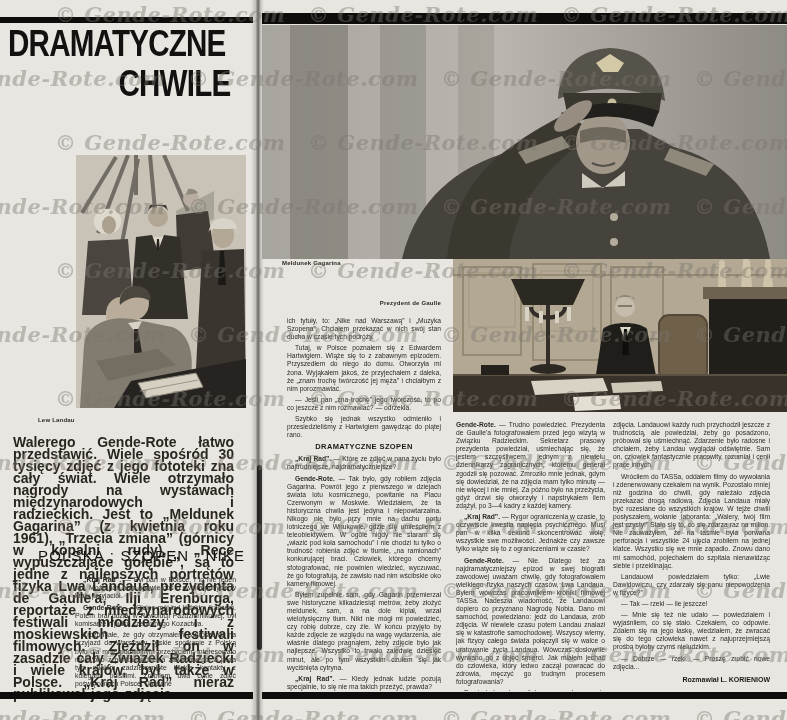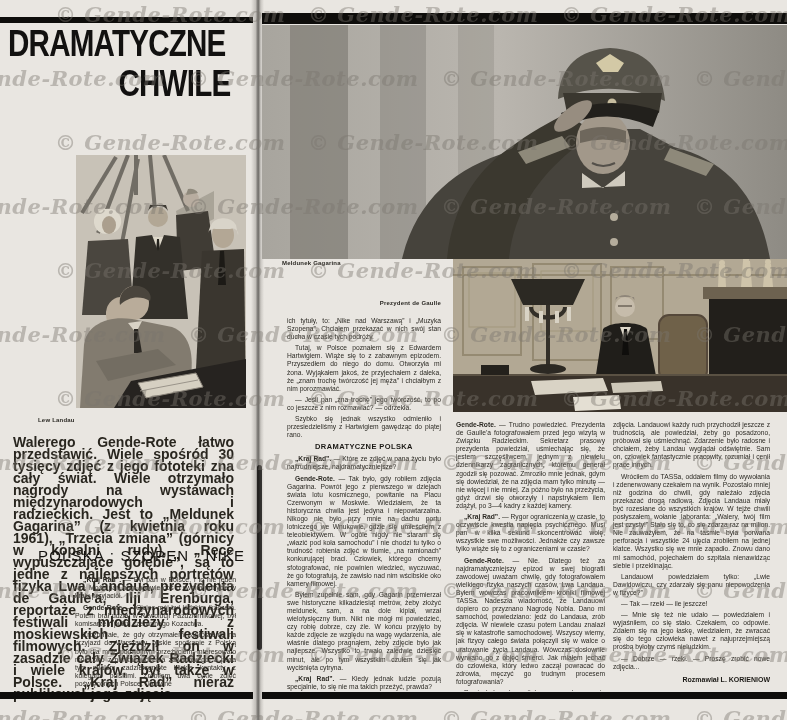--- a/index.html
+++ b/index.html
@@ -212,21 +212,21 @@
     <path d="M120 138 L166 136 L168 150 L122 152 Z" fill="#e4dfd3"></path>
   </svg>
 </div>
 <div class="cap" style="left:287px;top:300px;width:154px;text-align:right;">Prezydent de Gaulle</div>
 
 <div class="col" style="left:287px;top:317px;width:154px;height:375px;">
   <p class="para noindent"><span class="spk"></span> <span>ich tytuły, to: „Nike nad Warszawą” i „Muzyka Szopena”. Chciałem przekazać w nich swój stan ducha w czasie tych podróży.</span></p>
   <p class="para"><span class="spk"></span> <span>Tutaj, w Polsce poznałem się z Edwardem Hartwigiem. Wiąże się to z zabawnym epizodem. Przyszedłem do niego do domu. Otworzyła mi żona. Wyjąkałem jakoś, że przyjechałem z daleka, że „znam trochę twórczość jej męża” i chciałbym z nim porozmawiać.</span></p>
   <p class="para"><span class="spk"></span> <span>— Jeśli pan „zna trochę” jego twórczość, to po co jeszcze z nim rozmawiać? — odrzekła.</span></p>
   <p class="para"><span class="spk"></span> <span>Szybko się jednak wszystko odmieniło i przesiedzieliśmy z Hartwigiem gawędząc do piątej rano.</span></p>
-  <div class="h-col">DRAMATYCZNE POLSKA</div>
+  <div class="h-col">DRAMATYCZNE SZOPEN</div>
   <p class="para"><span class="spk">„Kraj Rad”.</span> <span>— Które ze zdjęć w pana życiu było najtrudniejsze, najdramatyczniejsze?</span></p>
   <p class="para"><span class="spk">Gende-Rote.</span> <span>— Tak było, gdy robiłem zdjęcia Gagarina. Powrót jego z pierwszego w dziejach świata lotu kosmicznego, powitanie na Placu Czerwonym w Moskwie. Wiedziałem, że ta historyczna chwila jest jedyna i niepowtarzalna. Nikogo nie było przy mnie na dachu portu lotniczego we Wnukowie, gdzie się umieściłem z teleobiektywem. W ogóle nigdy nie staram się „włazić pod koła samochodu” i nie chodzi tu tylko o trudność robienia zdjęć w tłumie, „na ramionach” konkurującej braci. Człowiek, którego chcemy sfotografować, nie powinien wiedzieć, wyczuwać, że go fotografują, że zawisło nad nim wścibskie oko kamery filmowej.</span></p>
   <p class="para"><span class="spk"></span> <span>Byłem zupełnie sam, gdy Gagarin przemierzał swe historyczne kilkadziesiąt metrów, żeby złożyć meldunek, sam, a na dole kipiał, wrzał wielotysięczny tłum. Nikt nie mógł mi powiedzieć, czy robię dobrze, czy źle. W końcu przyjęto by każde zdjęcie ze względu na wagę wydarzenia, ale właśnie dlatego pragnąłem, żeby zdjęcie było jak najlepsze. Wszystko to trwało zaledwie dziesięć minut, ale po tym wszystkim czułem się jak wyciśnięta cytryna.</span></p>
   <p class="para"><span class="spk">„Kraj Rad”.</span> <span>— Kiedy jednak ludzie pozują specjalnie, to się nie ma takich przeżyć, prawda?</span></p>
 </div>
 
 <div class="col" style="left:456px;top:421px;width:149px;height:270px;">
   <p class="para noindent"><span class="spk">Gende-Rote.</span> <span>— Trudno powiedzieć. Prezydenta de Gaulle'a fotografowałem przed jego wizytą w Związku Radzieckim. Sekretarz prasowy prezydenta powiedział, uśmiechając się, że jestem szczęśliwcem, jednym z niewielu dziennikarzy zagranicznych, któremu generał zgodził się pozować. Zmroziło mnie jednak, gdym się dowiedział, że na zdjęcia mam tylko minutę — nie więcej i nie mniej. Za późno było na przeżycia, gdyż drzwi się otworzyły i napstrykałem ilem zdążył, po 3—4 kadry z każdej kamery.</span></p>
   <p class="para"><span class="spk">„Kraj Rad”.</span> <span>— Rygor ograniczenia w czasie, to oczywiście kwestia napięcia psychicznego. Musi pan w kilka sekund skoncentrować wolę, wszystkie swe możliwości. Jednakże czy zawsze tylko wiąże się to z ograniczeniami w czasie?</span></p>
   <p class="para"><span class="spk">Gende-Rote.</span> <span>— Nie. Dlatego też za najdramatyczniejszy epizod w swej biografii zawodowej uważam chwilę, gdy fotografowałem wielkiego fizyka naszych czasów, Lwa Landaua. Byłem wówczas pracownikiem kroniki filmowej TASSa. Nadeszła wiadomość, że Landauowi dopiero co przyznano Nagrodę Nobla. Dano mi samochód, powiedziano: jedź do Landaua, zrób zdjęcia. W niewiele czasu potem Landau znalazł się w katastrofie samochodowej. Wszyscy wiemy, jak fizycy całego świata połączyli się w walce o uratowanie życia Landaua. Wówczas dosłownie wyrwano go z objęć śmierci. Jak miałem jechać do człowieka, który ledwo zaczął powracać do zdrowia, męczyć go trudnym procesem fotografowania?</span></p>

